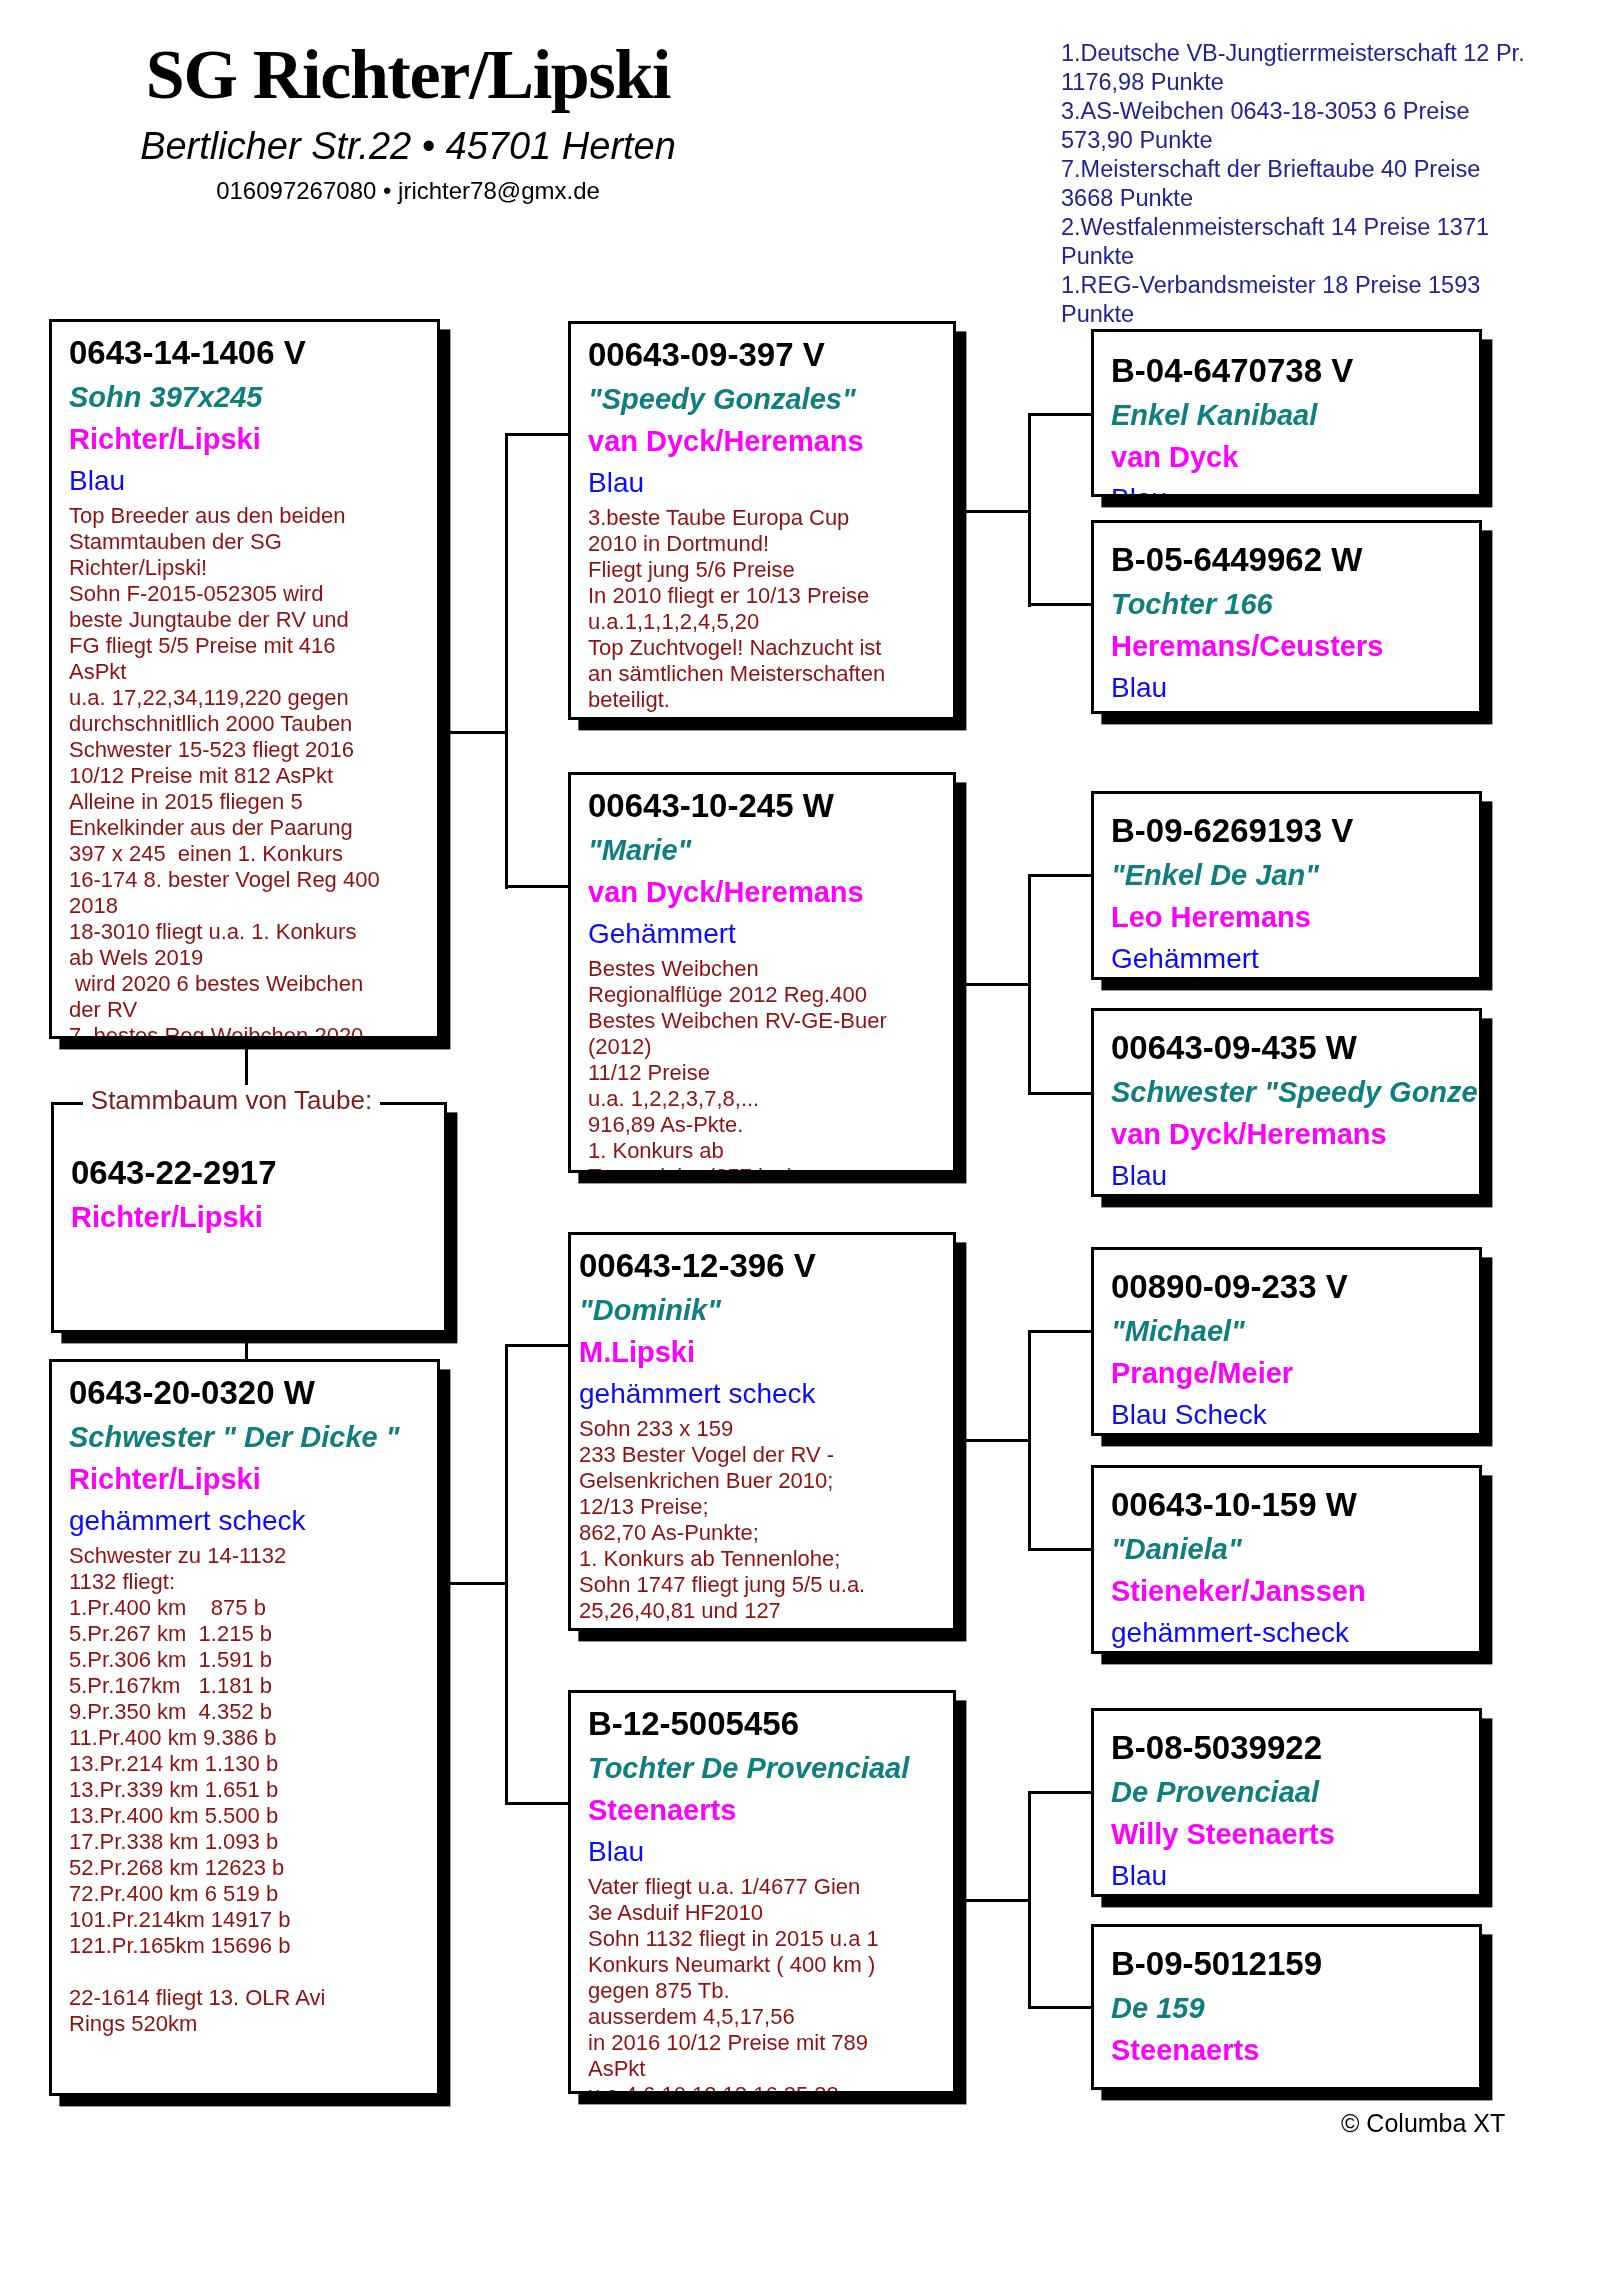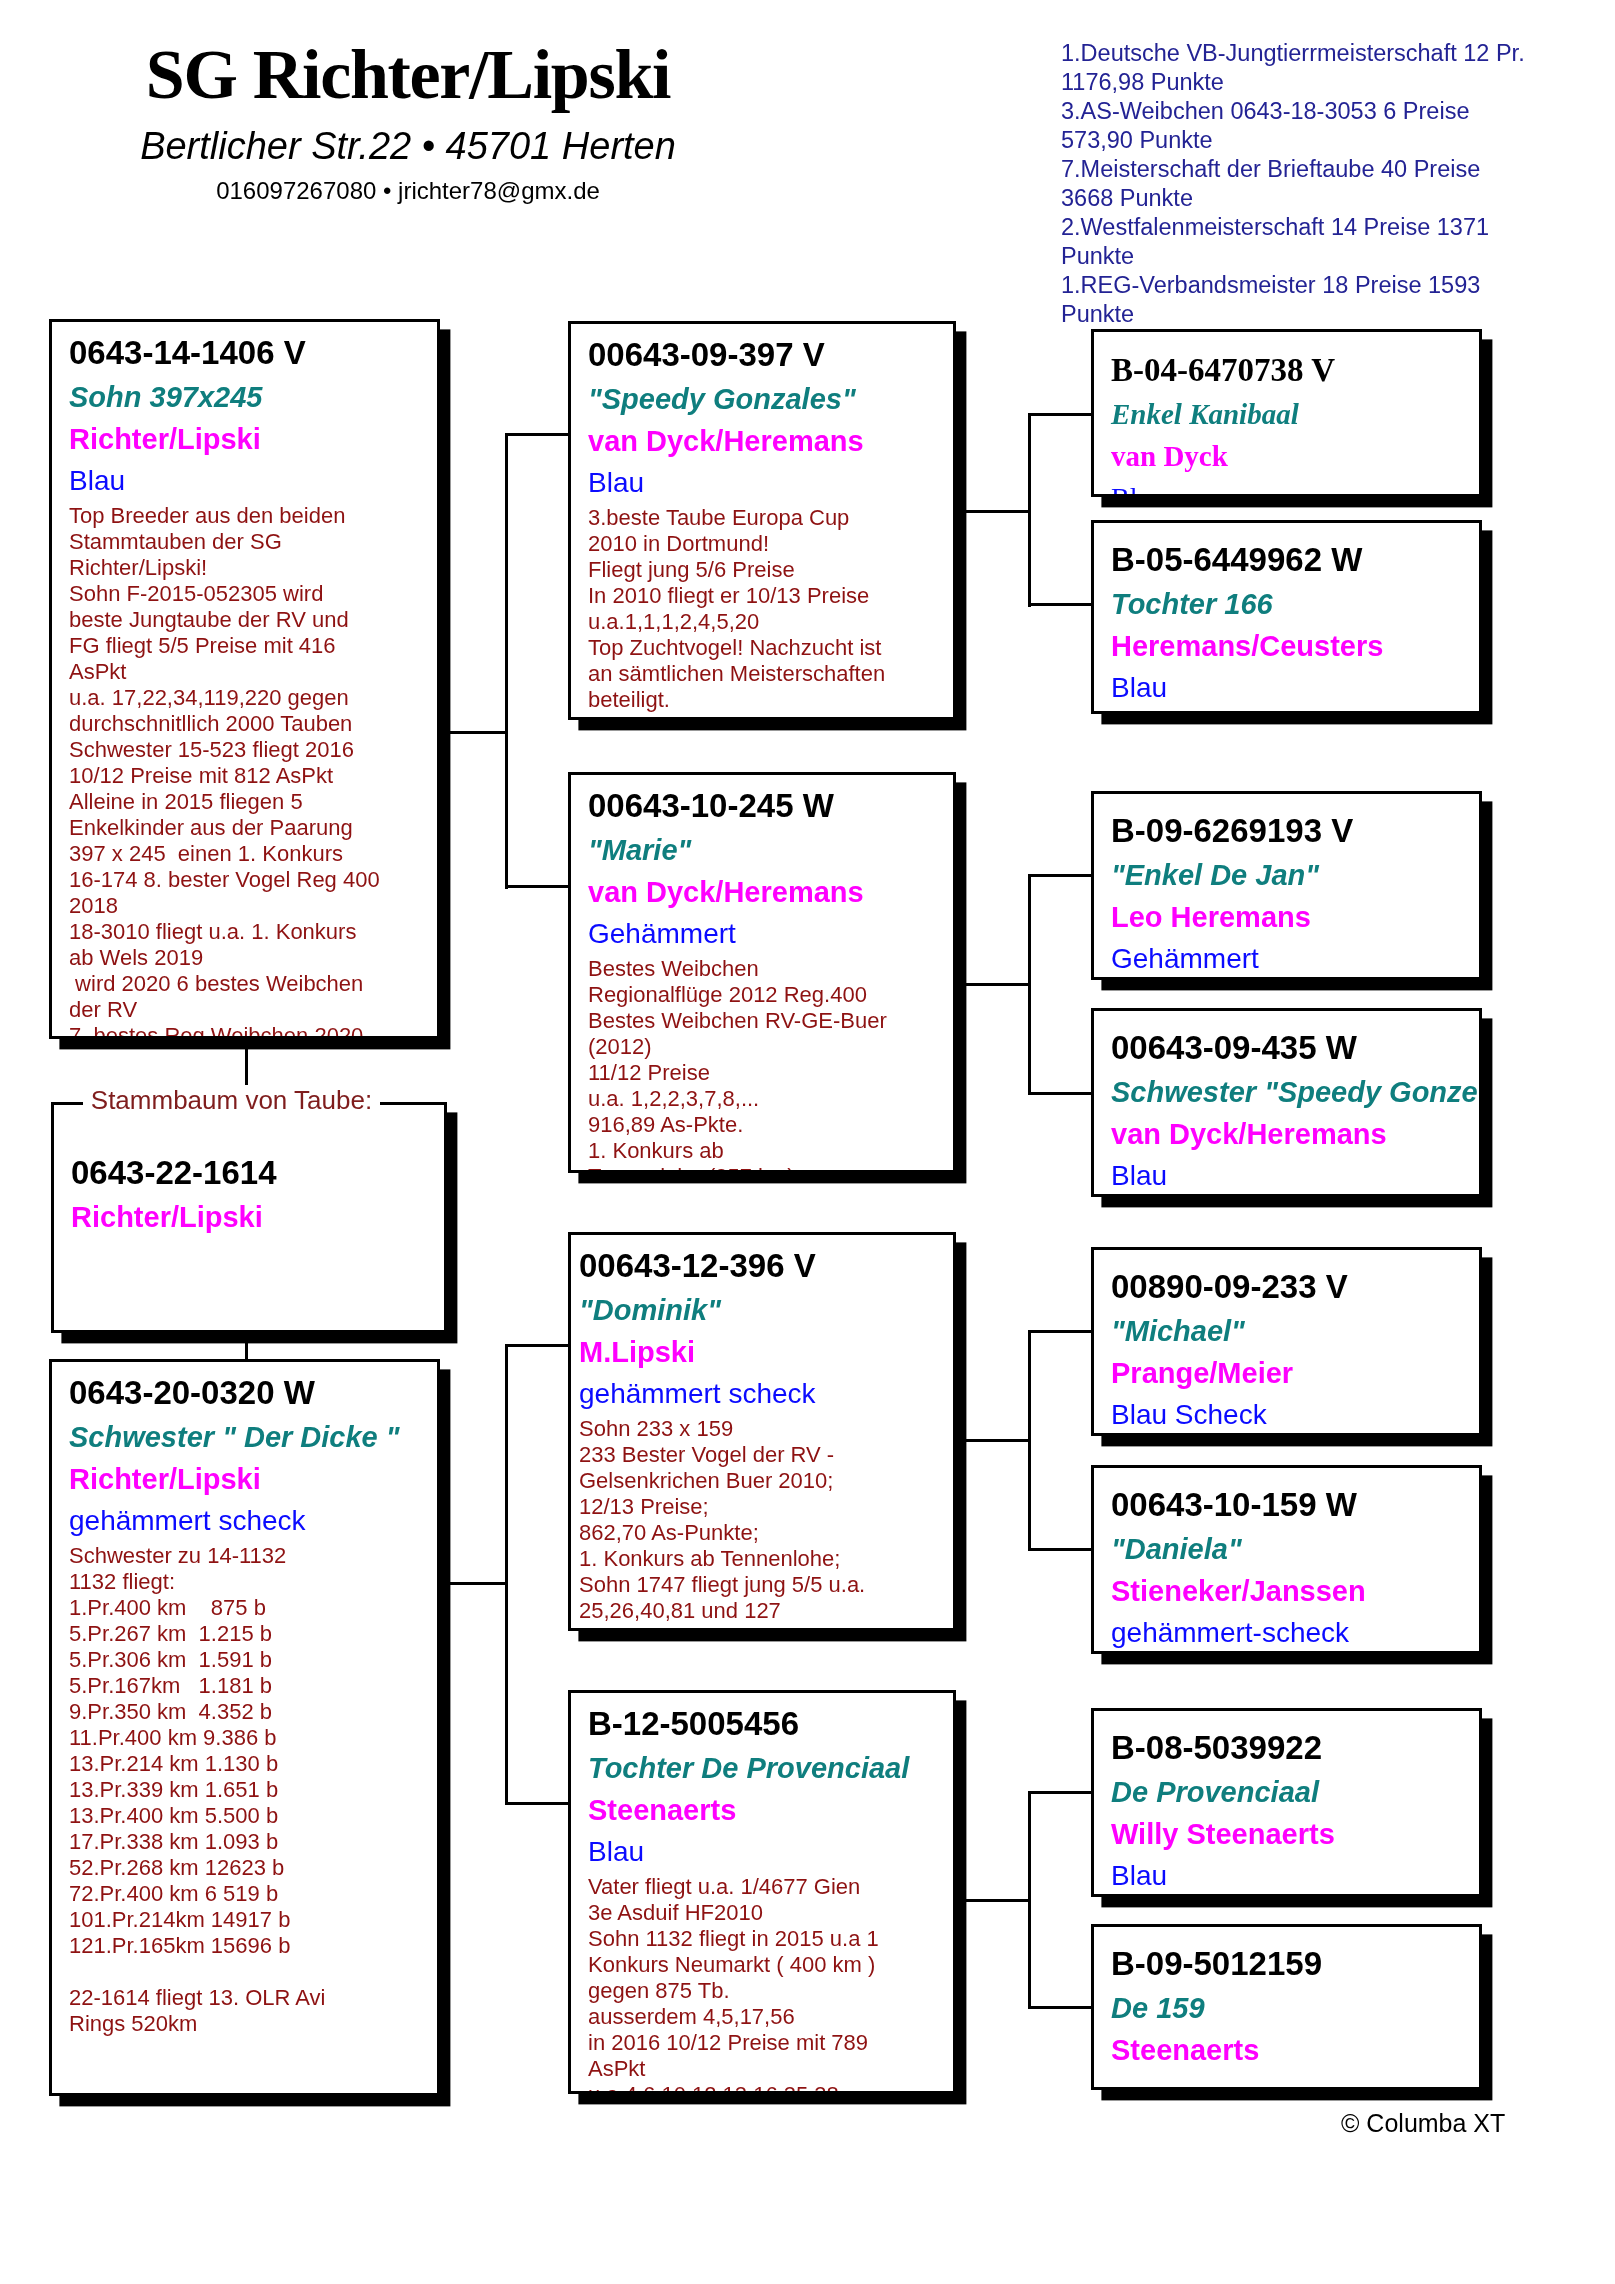--- a/index.html
+++ b/index.html
@@ -29,21 +29,21 @@
 
   #b-subject{left:51px;top:1102px;width:396px;height:231px;overflow:visible;padding-top:49px;}
   .legend{position:absolute;top:-19.6px;left:29px;background:#fff;padding:0 7.8px;font-size:26px;color:#7f1d1d;white-space:nowrap;}
 
   #b-ff{left:568px;top:321px;width:388px;height:399px;}
   #b-fm{left:568px;top:772px;width:388px;height:401px;}
   #b-mf{left:568px;top:1232px;width:388px;height:399px;padding-left:8px;}
   #b-mm{left:568px;top:1690px;width:388px;height:404px;}
 
   .rbox{padding-top:18px;}
-  #b-fff{left:1091px;top:329px;width:391px;height:168px;padding-top:19.6px;font-family:Liberation Serif, serif;}
+  #b-fff{left:1091px;top:329px;width:391px;height:168px;padding-top:19.6px;}
   #b-ffm{left:1091px;top:520px;width:391px;height:194px;}
   #b-fmf{left:1091px;top:791px;width:391px;height:189px;}
   #b-fmm{left:1091px;top:1008px;width:391px;height:189px;}
   #b-mff{left:1091px;top:1247px;width:391px;height:189px;}
   #b-mfm{left:1091px;top:1465px;width:391px;height:189px;}
   #b-mmf{left:1091px;top:1708px;width:391px;height:189px;}
   #b-mmm{left:1091px;top:1924px;width:391px;height:166px;}
 
   
   .cline{position:absolute;background:#000;}
@@ -150,21 +150,21 @@
 2018
 18-3010 fliegt u.a. 1. Konkurs
 ab Wels 2019
  wird 2020 6 bestes Weibchen
 der RV
 7. bestes Reg Weibchen 2020</div>
 </div>
 
 <div class="pbox" id="b-subject">
   <div class="legend">Stammbaum von Taube:</div>
-  <div class="ring">0643-22-1614</div>
+  <div class="ring">0643-22-2917</div>
   <div class="breeder">Richter/Lipski</div>
 </div>
 
 <div class="pbox" id="b-mother">
   <div class="ring">0643-20-0320 W</div>
   <div class="name">Schwester " Der Dicke "</div>
   <div class="breeder">Richter/Lipski</div>
   <div class="colorline">gehämmert scheck</div>
   <div class="notes">Schwester zu 14-1132
 1132 fliegt:

